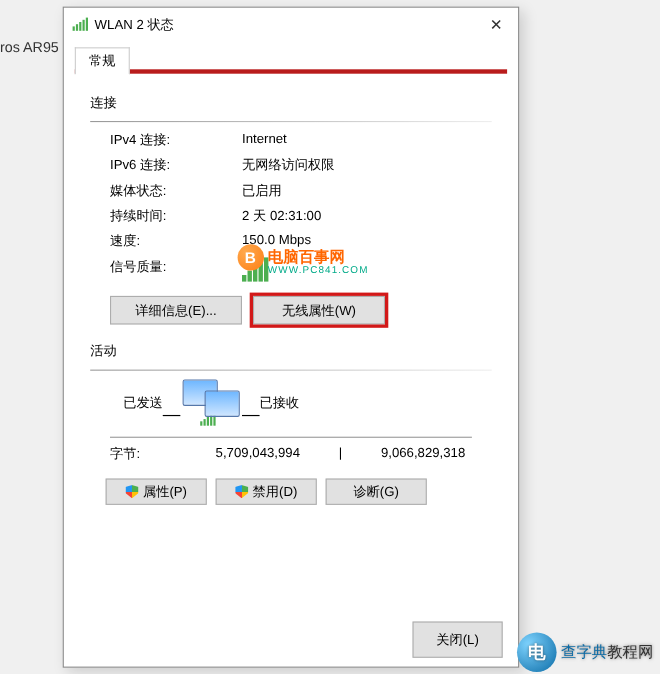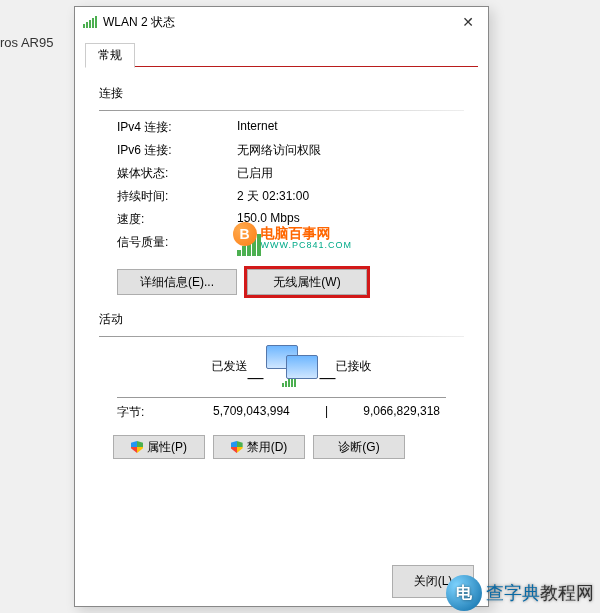--- a/index.html
+++ b/index.html
@@ -1,50 +1,50 @@
 <!DOCTYPE html>
 <html><head>
 <meta charset="utf-8">
 <style>
 * { box-sizing: border-box; margin: 0; padding: 0; font-family: "Microsoft YaHei", "Segoe UI", sans-serif; }
 body { background: #f0f0f0; width: 600px; height: 613px; position: relative; overflow: hidden; }
 .bg-text { position: absolute; left: 0; top: 35px; font-size: 13px; color: #333; }
 .window {
-  position: absolute; left: 74px; top: 6px; width: 415px; height: 601px;
+  position: absolute; left: 57px; top: 6px; width: 415px; height: 601px;
   background: #fff; border: 1px solid #888; box-shadow: 4px 4px 12px rgba(0,0,0,0.15);
 }
 .titlebar { height: 30px; display: flex; align-items: center; padding: 0 8px; }
 .titlebar .title { font-size: 12px; color: #000; flex: 1; margin-left: 6px; }
 .close { width: 24px; text-align: center; font-size: 14px; color: #333; cursor: pointer; }
 .signal-icon { display: inline-flex; align-items: flex-end; gap: 1px; }
 .signal-icon span { width: 2px; background: #4CAF50; }
 .signal-icon .b1{height:4px}.signal-icon .b2{height:6px}.signal-icon .b3{height:8px}.signal-icon .b4{height:10px}.signal-icon .b5{height:12px}
 .signal-big span { width: 4px; }
 .signal-big .b1{height:6px}.signal-big .b2{height:10px}.signal-big .b3{height:14px}.signal-big .b4{height:18px}.signal-big .b5{height:22px}
 .client { padding: 4px 10px 10px 10px; }
-.tabs { border-bottom: 1px solid #b91c1c; height: 26px; position: relative; }
+.tabs { border-bottom: 4px solid #b91c1c; height: 26px; position: relative; }
 .tab {
   position: absolute; top: 2px; left: 0; height: 25px; padding: 0 12px;
   font-size: 12px; border: 1px solid #ccc; border-bottom: 1px solid #fff;
   background: #fff; line-height: 23px;
 }
 .panel { padding: 12px 14px; }
 .group-label { font-size: 12px; color: #000; margin: 6px 0 8px 0; }
 .row { display: flex; font-size: 12px; color: #000; margin: 6px 0; padding-left: 18px;}
 .row .k { flex: 0 0 120px; }
 .row .v { flex: 1; text-align: left; }
 .hr { height: 1px; background: linear-gradient(90deg,#999,#eee); margin: 4px 0 8px 0; }
 .btnrow { display: flex; gap: 10px; margin: 10px 0 16px 18px; }
 .btn {
   height: 26px; font-size: 12px; background: #e1e1e1; border: 1px solid #adadad;
   display: inline-flex; align-items: center; justify-content: center; cursor: pointer;
 }
 .btn-main { width: 120px; }
 .btn-red { outline: 3px solid #d21919; outline-offset: 0; }
-.activity { display: flex; align-items: center; justify-content: center; padding: 0 10px 0 30px; margin-top: 8px; }
+.activity { display: flex; align-items: center; justify-content: flex-start; padding: 0 10px 0 30px; margin-top: 8px; }
 .activity .lbl { font-size: 12px; }
 .monitor {
   width: 52px; height: 42px; position: relative;
 }
 .monitor::before, .monitor::after {
   content:""; position:absolute; width:30px; height:22px; background:linear-gradient(#6fb7ff,#cfe6ff);
   border:1px solid #5577aa; border-radius:2px;
 }
 .monitor::before { left:0; top:0; }
 .monitor::after { right:0; bottom:8px; }
@@ -78,21 +78,21 @@
 .bottom-wm {
   position: absolute; right: 6px; bottom: 2px; display: flex; align-items: center;
   color: #fff; font-size: 16px; text-shadow: 0 0 3px rgba(0,0,0,0.5);
 }
 .bottom-wm .ball {
   width: 36px; height: 36px; border-radius: 50%;
   background: radial-gradient(circle at 30% 30%, #7fd4ff, #0a6aa5);
   display: flex; align-items: center; justify-content: center;
   color: #fff; font-weight: bold; margin-right: 4px;
 }
-.bottom-wm .txt { color: #333; font-size: 18px; }
+.bottom-wm .txt { color: #333; font-size: 14px; }
 .bottom-wm .txt .hl { color: #0a6aa5; }
 </style>
 </head>
 <body>
 
 <div class="bg-text">ros AR95</div>
 
 <div class="window">
   <div class="titlebar">
     <span class="signal-icon">

